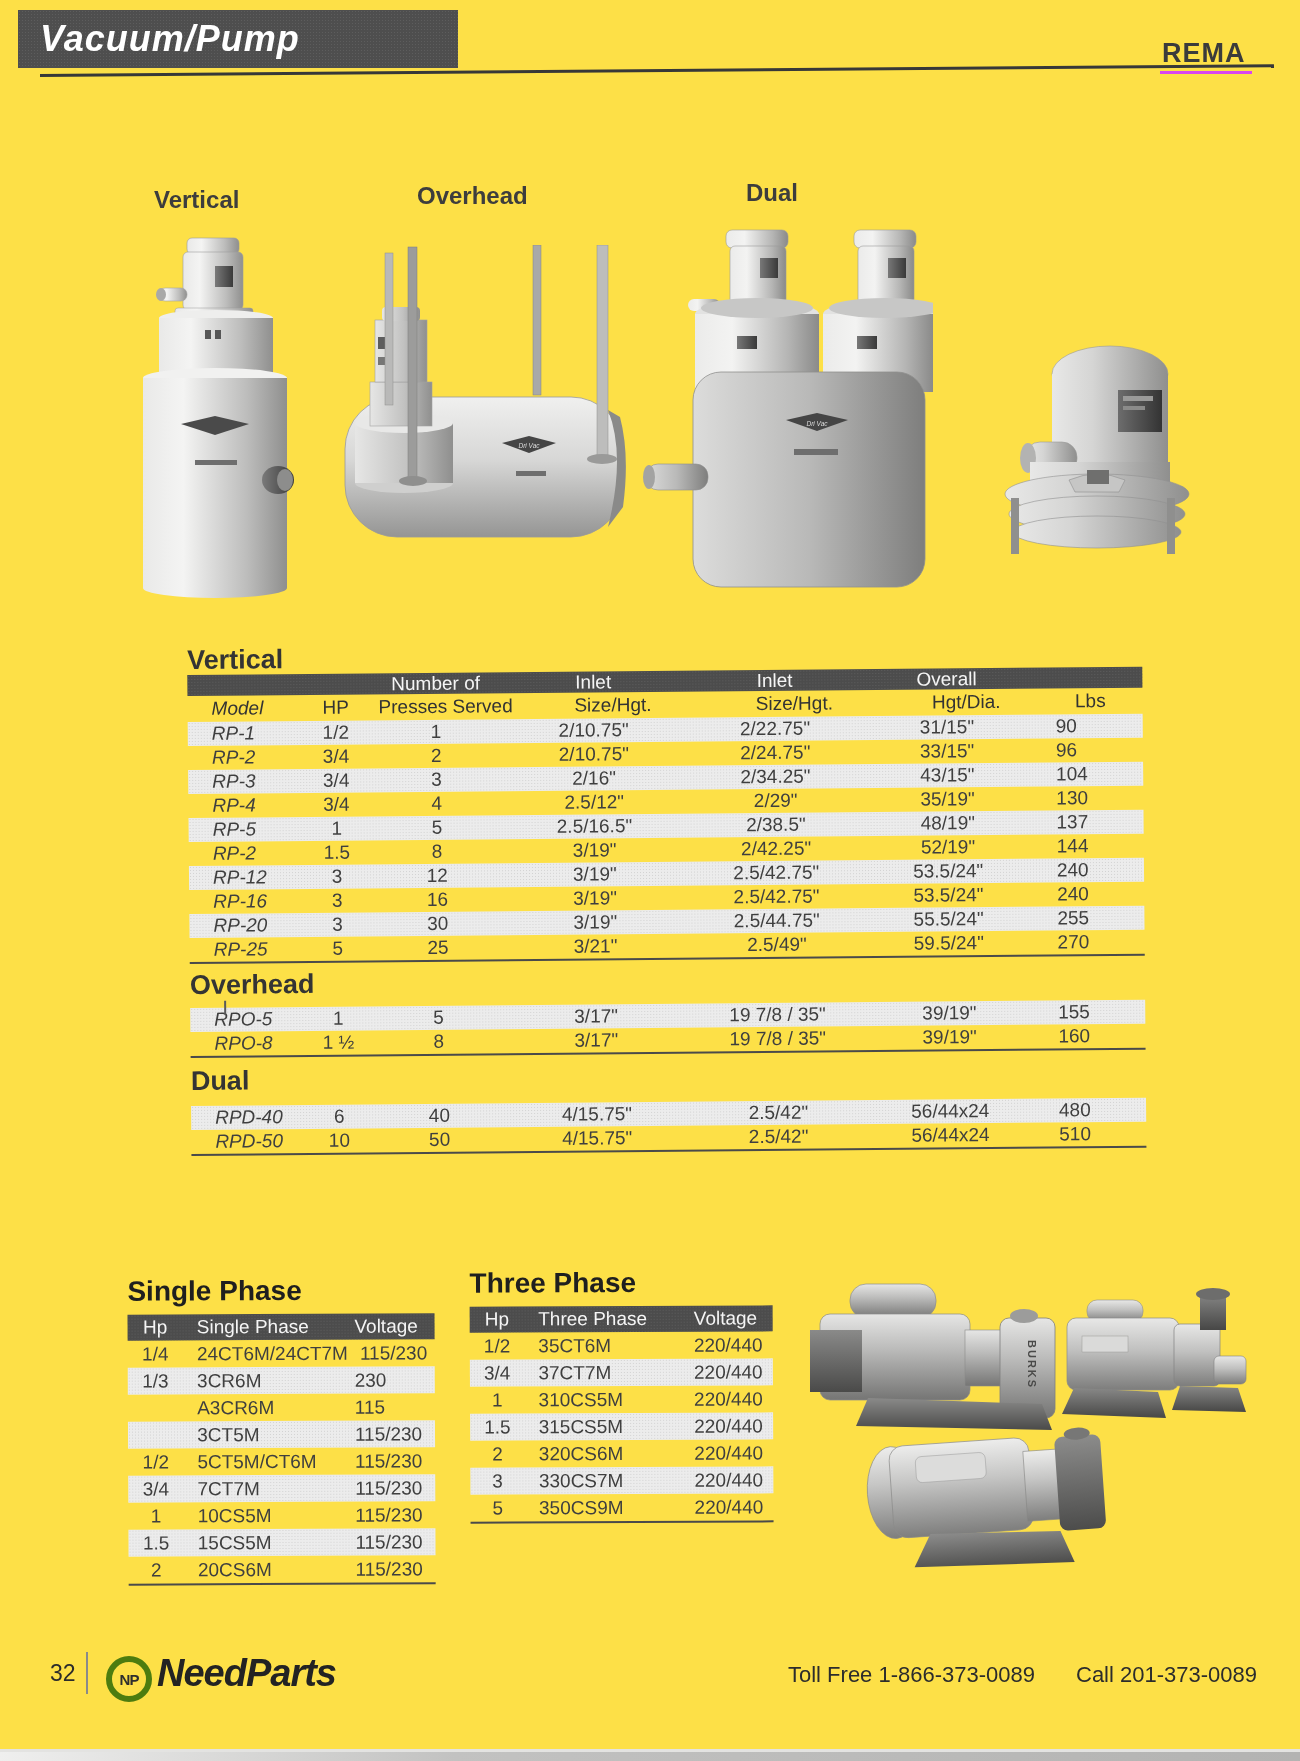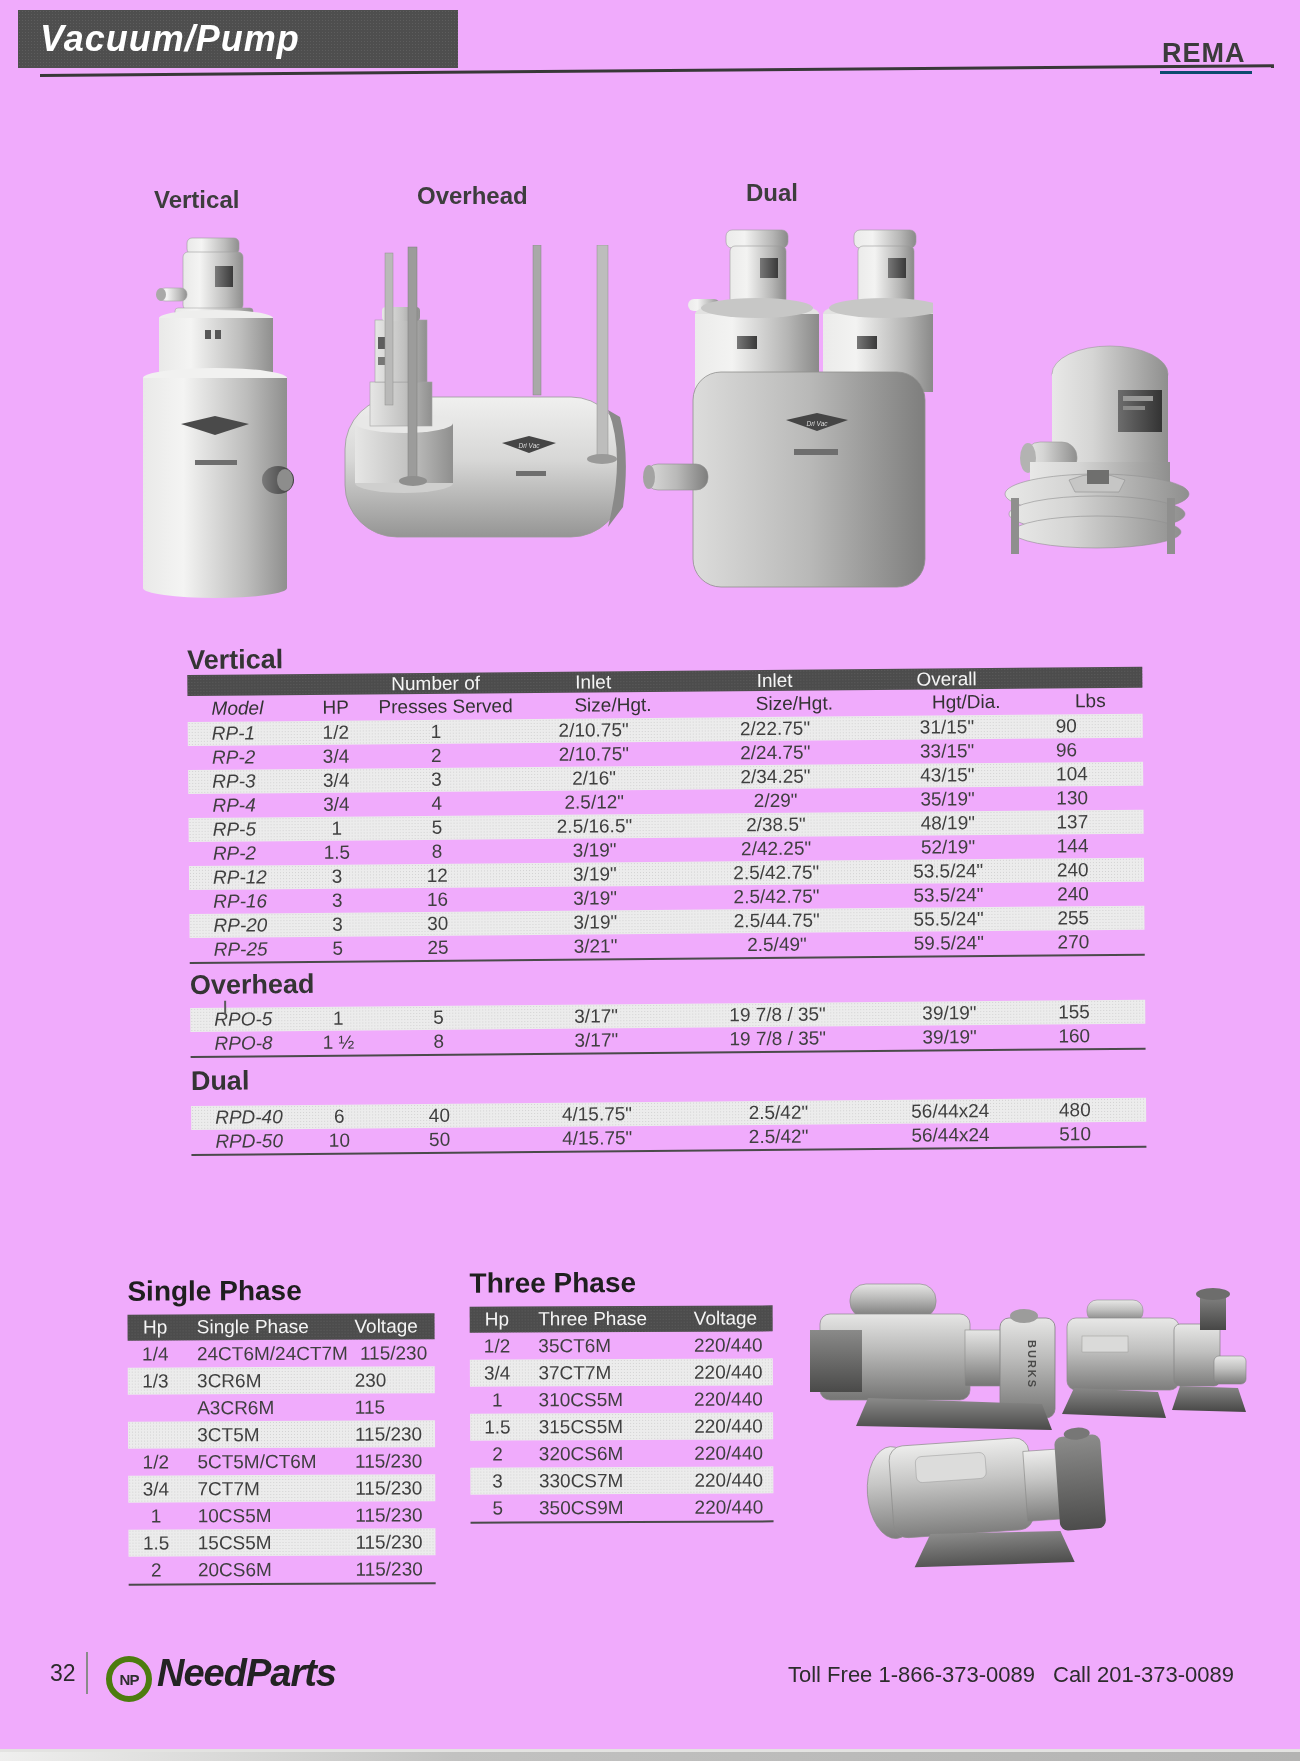--- a/index.html
+++ b/index.html
@@ -1,26 +1,26 @@
 <!DOCTYPE html>
 <html><head>
 <meta charset="utf-8">
 <style>
   html,body{margin:0;padding:0;background:#ffffff;}
-  .page{position:relative;width:1300px;height:1761px;background:#f0abfc;overflow:hidden;
+  .page{position:relative;width:1300px;height:1761px;background:#fde047;overflow:hidden;
         font-family:"Liberation Sans", sans-serif;color:#3c3c3c;}
   
   .banner{position:absolute;left:18px;top:10px;width:440px;height:58px;
           background-color:#4e4e4e;
           background-image:radial-gradient(#5d5d5d 0.8px, transparent 1px);
           background-size:3px 3px;display:flex;align-items:center;}
   .banner span{color:#fff;font-size:36px;font-weight:bold;font-style:italic;
                letter-spacing:1px;padding-left:22px;}
   .brand{position:absolute;left:1160px;top:38px;font-size:27px;font-weight:bold;
-         color:#3b3b3b;letter-spacing:1px;border-bottom:3px solid #0c4a6e;padding:0 6px 2px 2px;}
+         color:#3b3b3b;letter-spacing:1px;border-bottom:3px solid #d946ef;padding:0 6px 2px 2px;}
   .header-line{position:absolute;left:40px;top:74px;width:1234px;height:3px;background:#383838;
                transform:rotate(-0.45deg);transform-origin:0 0;}
   
   .fig-label{position:absolute;font-size:24px;font-weight:bold;color:#3d3d3d;}
   
   .spec-zone{position:absolute;left:187px;top:645px;width:955px;
              transform:rotate(-0.5deg);transform-origin:0 0;}
   .sec-heading{font-size:27px;font-weight:bold;color:#343434;height:30px;line-height:30px;}
   .mt6{margin-top:6px;}.mt8{margin-top:8px;}.mt10{margin-top:10px;}
   .tr,.ghead,.shead{display:flex;}
@@ -59,21 +59,21 @@
   
   .footer-pageno{position:absolute;left:50px;top:1660px;font-size:23px;font-weight:normal;color:#2b2b2b;}
   .footer-div{position:absolute;left:86px;top:1652px;width:2px;height:42px;background:#8a8a8a;}
   .np-circle{position:absolute;left:106px;top:1656px;width:34px;height:34px;border:6px solid #4d7c0f;
              border-radius:50%;display:flex;align-items:center;justify-content:center;
              font-size:15px;font-weight:bold;color:#2e2e2e;letter-spacing:-1px;}
   .np-word{position:absolute;left:157px;top:1652px;font-size:38px;font-weight:bold;font-style:italic;
            color:#232323;letter-spacing:-1px;}
   .footer-phone{position:absolute;top:1662px;font-size:22px;color:#2c2c2c;}
   .ph-toll{left:788px;}
-  .ph-call{left:1053px;text-align:center;}
+  .ph-call{left:1076px;text-align:center;}
   .bottom-strip{position:absolute;left:0;bottom:0;width:1300px;height:9px;
                 background:linear-gradient(to right,#efefee,#c2c2c1 35%,#b3b3b2);}
   .bottom-strip2{position:absolute;left:0;bottom:9px;width:1300px;height:3px;background:#e3e3e1;}
 </style>
 </head>
 <body>
 
 <div class="page">
 
   <div class="banner">

